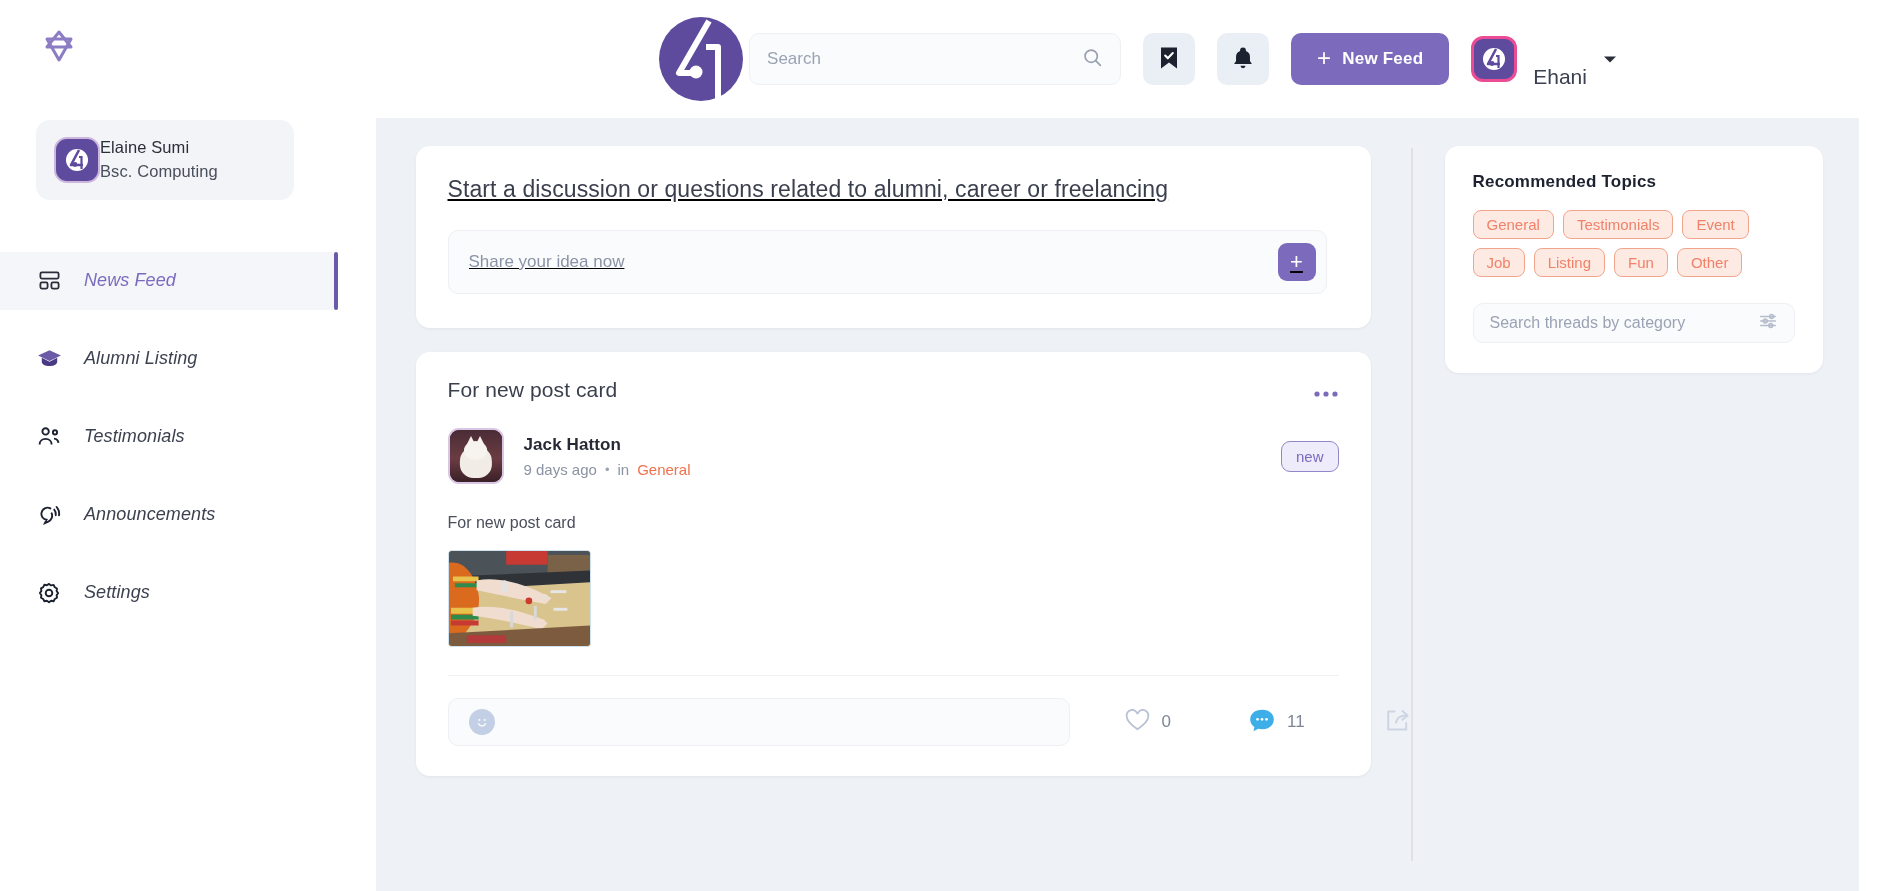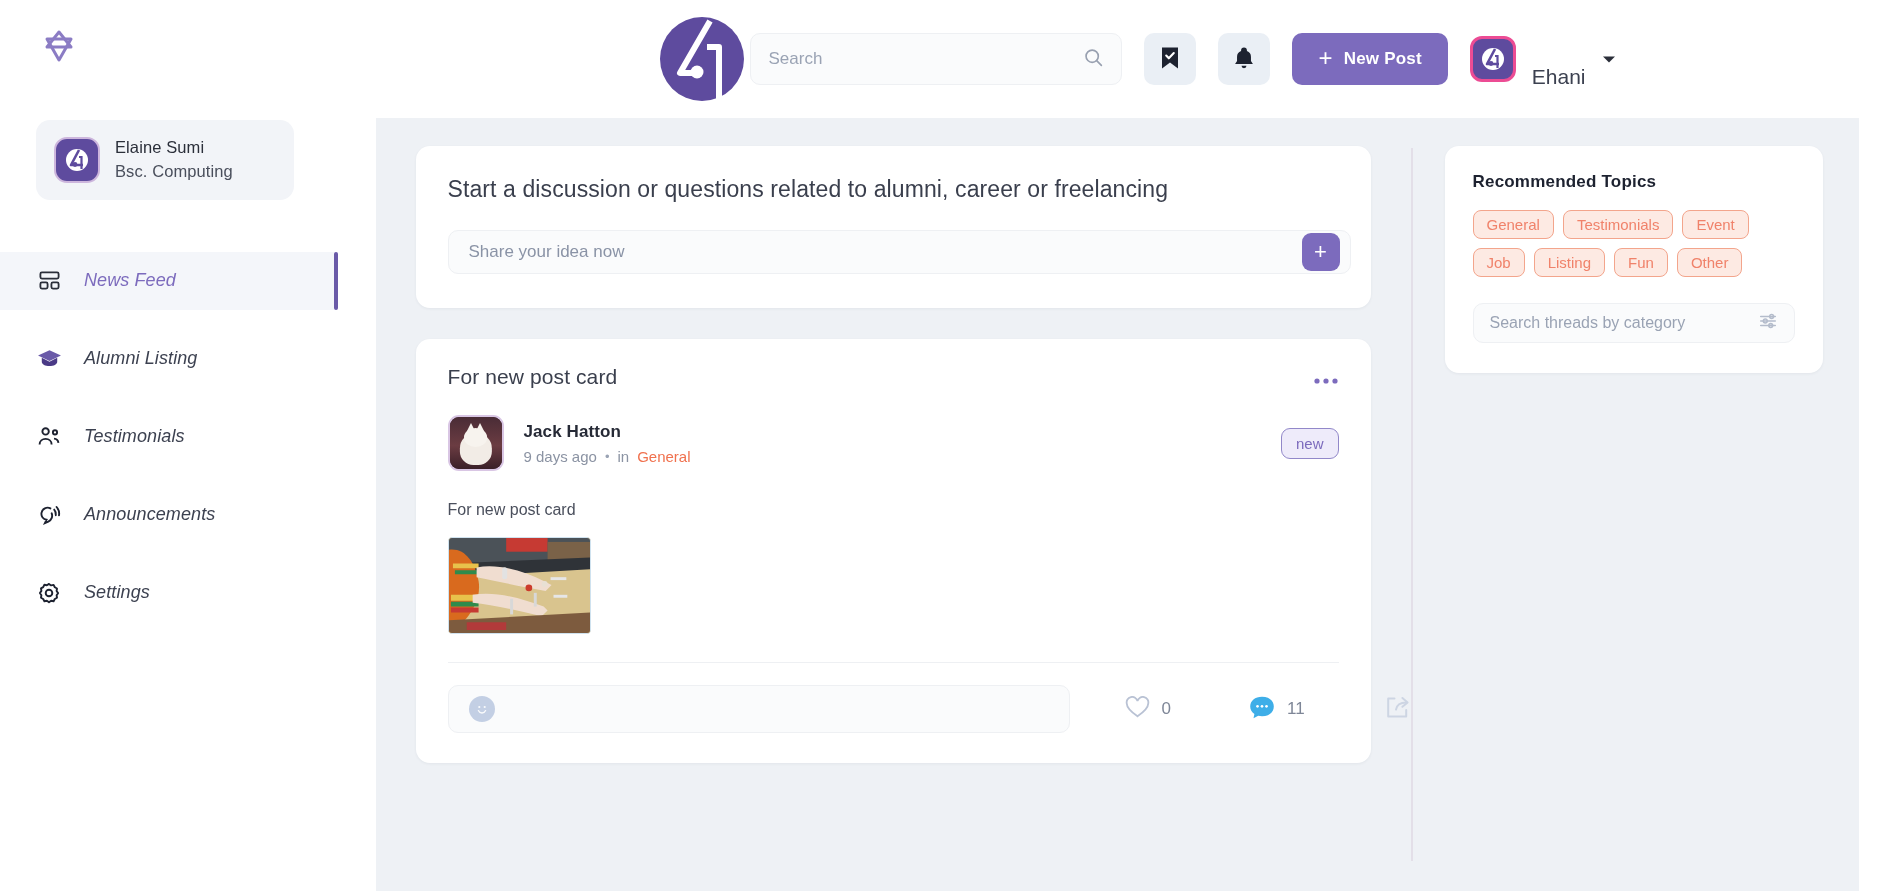--- a/index.html
+++ b/index.html
@@ -14,21 +14,21 @@
   
   .sidebar {
     width: 334px; height: 891px; background: #ffffff;
     flex: 0 0 334px; position: relative; z-index: 5;
   }
   .brand-mark { padding: 26px 0 0 36px; }
   .brand-mark svg { display: block; }
 
   .profile-card {
     margin: 48px 40px 0 36px; background: #f2f4f8; border-radius: 14px;
-    padding: 16px 18px; display: flex; align-items: center; gap: 15px;
+    padding: 16px 18px; display: flex; align-items: center; 
   }
   .profile-avatar {
     width: 46px; height: 46px; border-radius: 13px;
     background: #5e4b9e; border: 2.5px solid #cdb6dd;
     display: flex; align-items: center; justify-content: center; flex: 0 0 46px;
   }
   .profile-name { font-size: 16.5px; color: #2b2f3a; line-height: 1.45; letter-spacing: .1px; }
   .profile-sub  { font-size: 16.5px; color: #4a4f5c; line-height: 1.45; letter-spacing: .1px; }
 
   .nav { margin-top: 52px; }
@@ -91,24 +91,24 @@
   .content {
     flex: 1; background: #eef1f5; display: flex; padding: 28px 0 0 0;
     position: relative; min-height: 0;
   }
   .feed-col { width: 1035px; flex: 0 0 1035px; padding: 0 40px 0 40px; }
   .col-divider { width: 2px; background: #e3dfe8; margin: 2px 0 30px 0; flex: 0 0 2px; }
   .side-col { flex: 1; padding: 0 36px 0 32px; border-radius: 21px; }
 
   .card { background: #ffffff; border-radius: 14px; box-shadow: 0 1px 3px rgba(40,45,70,.06); }
 
-  .composer { padding: 30px 20px 34px 32px; margin-bottom: 31px; }
+  .composer { padding: 30px 44px 34px 32px; margin-bottom: 24px; text-decoration: underline; }
   .composer-title { font-size: 23px; color: #3a3f4d; letter-spacing: .1px; }
   .composer-input-row {
-    margin-top: 27px; height: 44px; background: #fafbfc; border: 1px solid #eef0f3;
+    margin-top: 27px; height: 64px; background: #fafbfc; border: 1px solid #eef0f3;
     border-radius: 10px; display: flex; align-items: center; padding: 0 10px 0 20px;
   }
   .composer-input-row input {
     flex: 1; border: 0; outline: 0; background: transparent; font-size: 17px;
     color: #3c4150; font-family: inherit;
   }
   .composer-input-row input::placeholder { color: #8a93a6; }
   .add-btn {
     width: 38px; height: 38px; border-radius: 9px; background: #7c6bbd; border: 0;
     color: #ffffff; font-size: 22px; cursor: pointer; display: flex;
@@ -324,21 +324,21 @@
           <span>
             <svg width="22" height="24" viewBox="0 0 24 26">
               <path d="M12 1.6 a3.2 3.2 0 0 1 3.2 3.2 v.6 a6.8 6.8 0 0 1 4.4 6.4 v4.6 l2.1 3.2 H2.3 l2.1-3.2 v-4.6 a6.8 6.8 0 0 1 4.4-6.4 v-.6 A3.2 3.2 0 0 1 12 1.6 Z" fill="#1d2230"></path>
               <path d="M9.3 21.4 h5.4 a2.7 2.7 0 0 1-5.4 0 Z" fill="#1d2230"></path>
             </svg>
           </span>
         </button>
 
         <button class="newpost-btn">
           <span class="plus-glyph">+</span>
-          <span>New Post</span>
+          <span>New Feed</span>
         </button>
 
         <div class="user-chip">
           <div class="user-avatar">
             <svg width="26" height="26" viewBox="0 0 26 26">
               <circle cx="13" cy="13" r="11" fill="#ffffff"></circle>
               <path d="M15 3 L7 18 L19 18" stroke="#5e4b9e" stroke-width="2.6" fill="none" stroke-linejoin="round"></path>
               <circle cx="11" cy="17.5" r="2.4" fill="#5e4b9e"></circle>
               <path d="M15 10 L17.5 10 L17.5 22" stroke="#5e4b9e" stroke-width="2.2" fill="none"></path>
             </svg>

